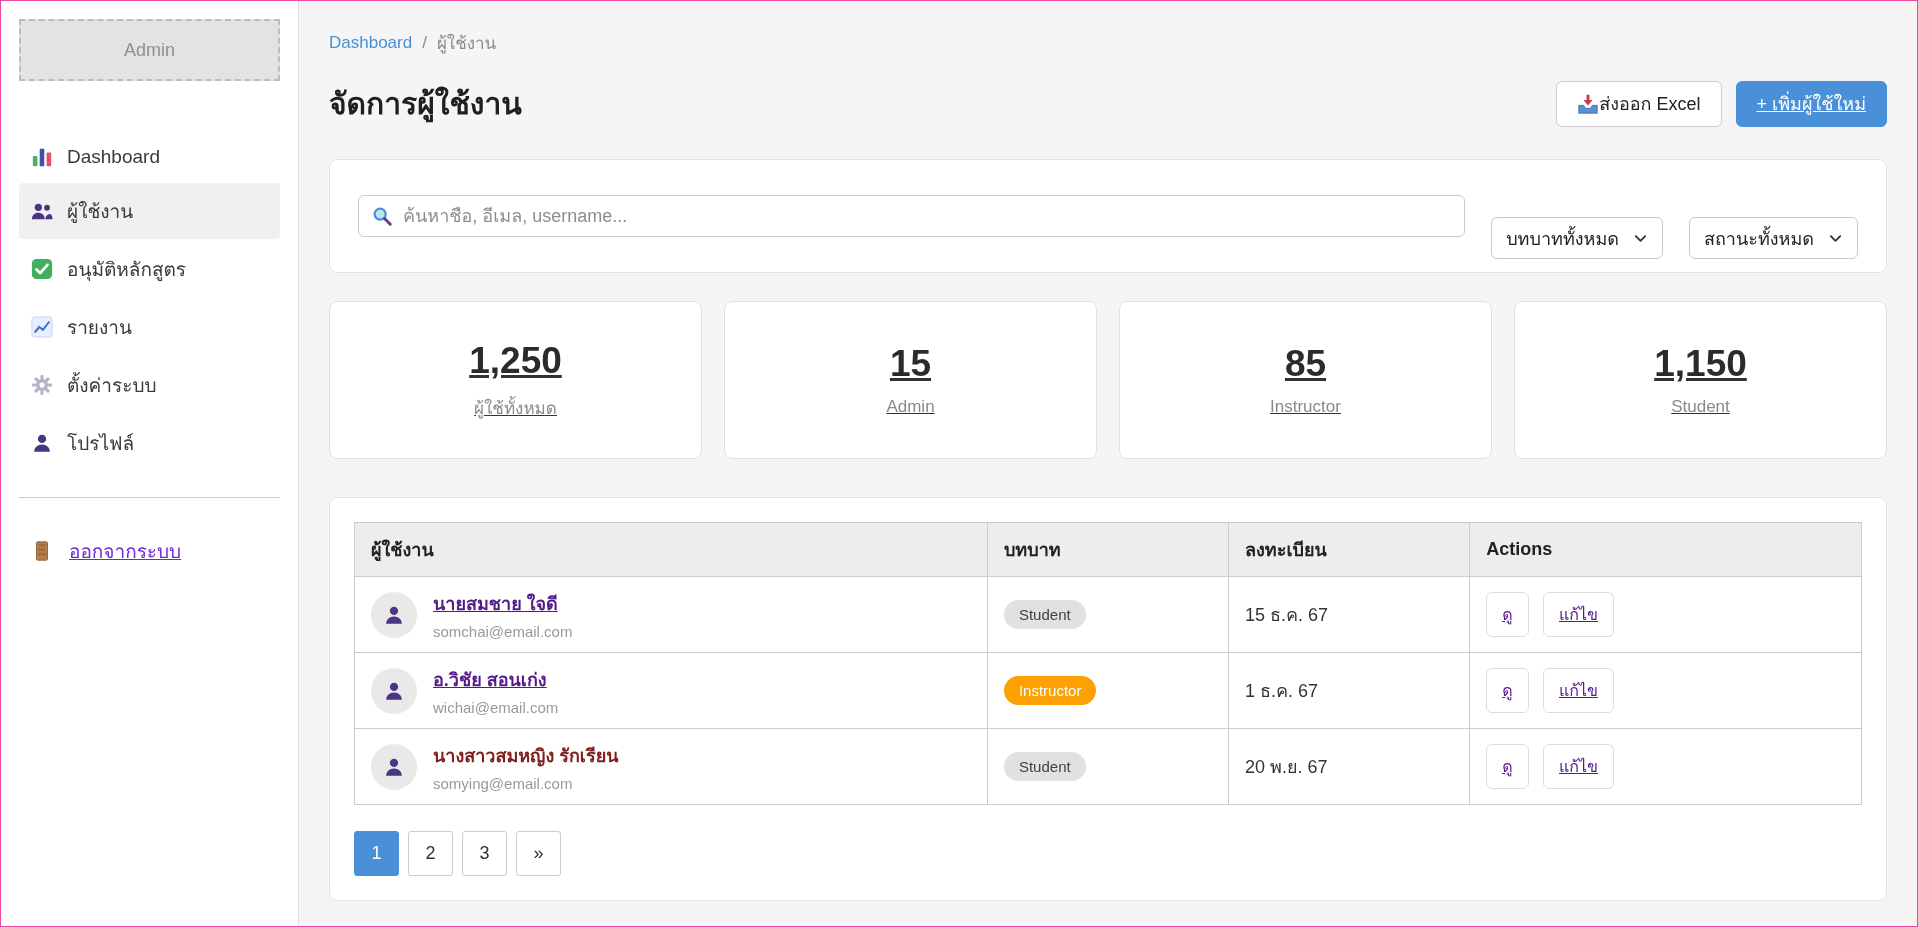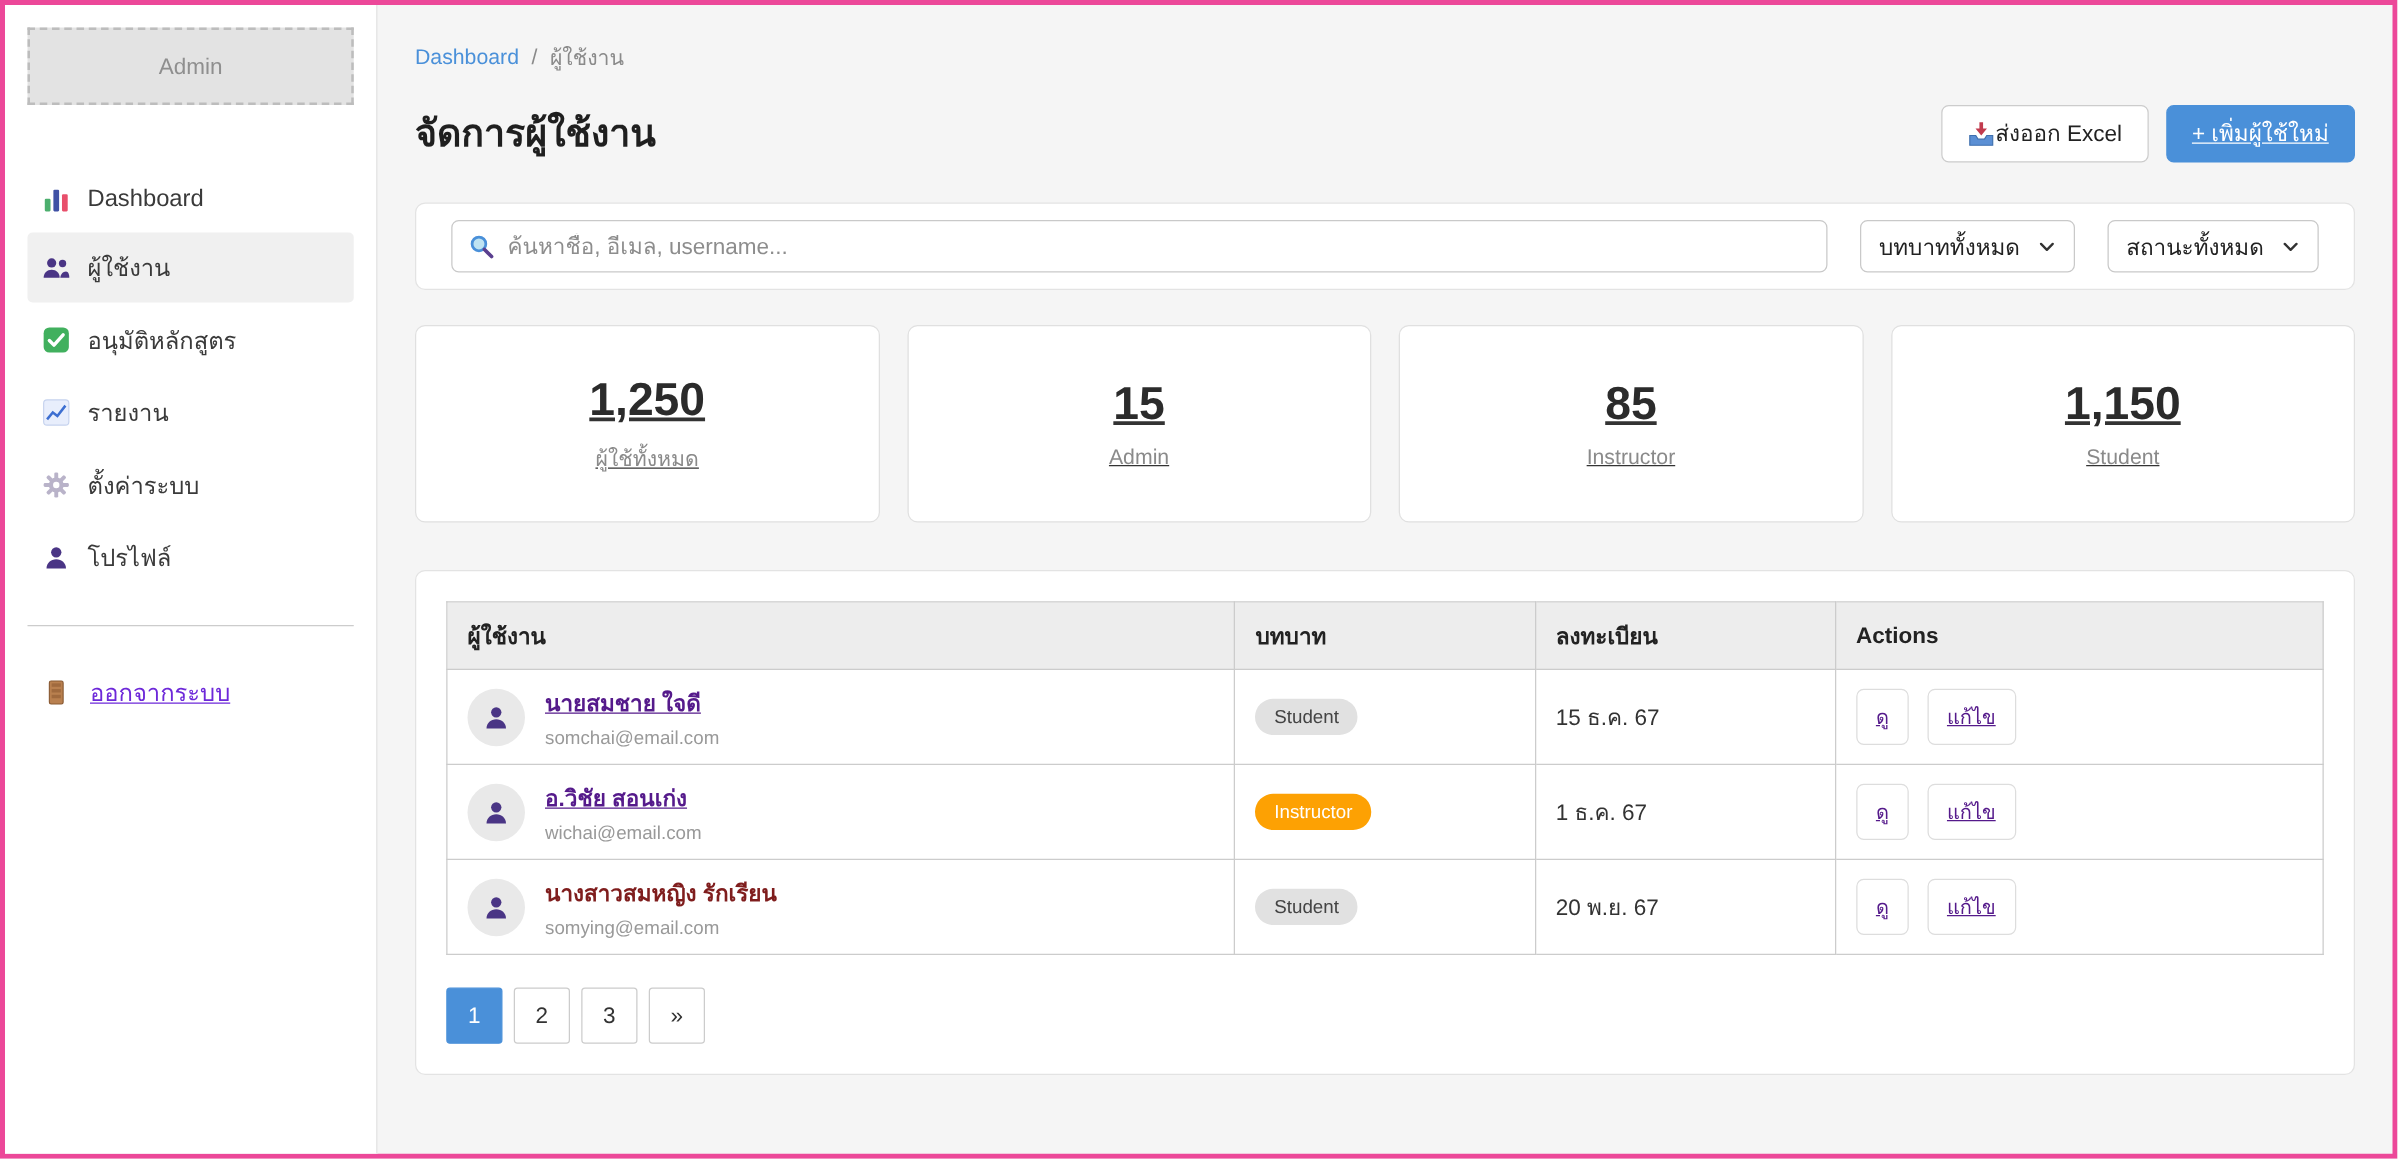--- a/index.html
+++ b/index.html
@@ -6,21 +6,21 @@
   html,body { width:1918px; height:927px; }
   body {
     font-family: "Liberation Sans", "DejaVu Sans", sans-serif;
     background:#fff;
     color:#333;
   }
   .app {
     width:1918px; height:927px;
     display:flex;
     background:#f5f5f5;
-    border:4px solid #ec4899;
+    border:1px solid #ec4899;
     overflow:hidden;
   }
   
   .sidebar {
     width:298px; flex:0 0 298px;
     background:#fff;
     border-right:1px solid #e0e0e0;
     padding:18px;
   }
   .admin-box {
@@ -96,20 +96,21 @@
   }
   .search-box input::placeholder { color:#8d8d8d; }
   .select-box {
     height:42px;
     border:1px solid #c9c9c9; border-radius:6px;
     display:flex; align-items:center; gap:14px;
     padding:0 14px;
     font-size:18px; color:#222;
     background:#fff; cursor:pointer;
     white-space:nowrap;
+    margin-top:44px;
   }
   .select-box svg { width:15px; height:15px; }
   
   .stats-row { margin-top:28px; display:flex; gap:22px;text-decoration:underline; }
   .stat-card {
     flex:1;
     background:#fff;
     border:1px solid #e0e0e0;
     border-radius:8px;
     height:158px;

